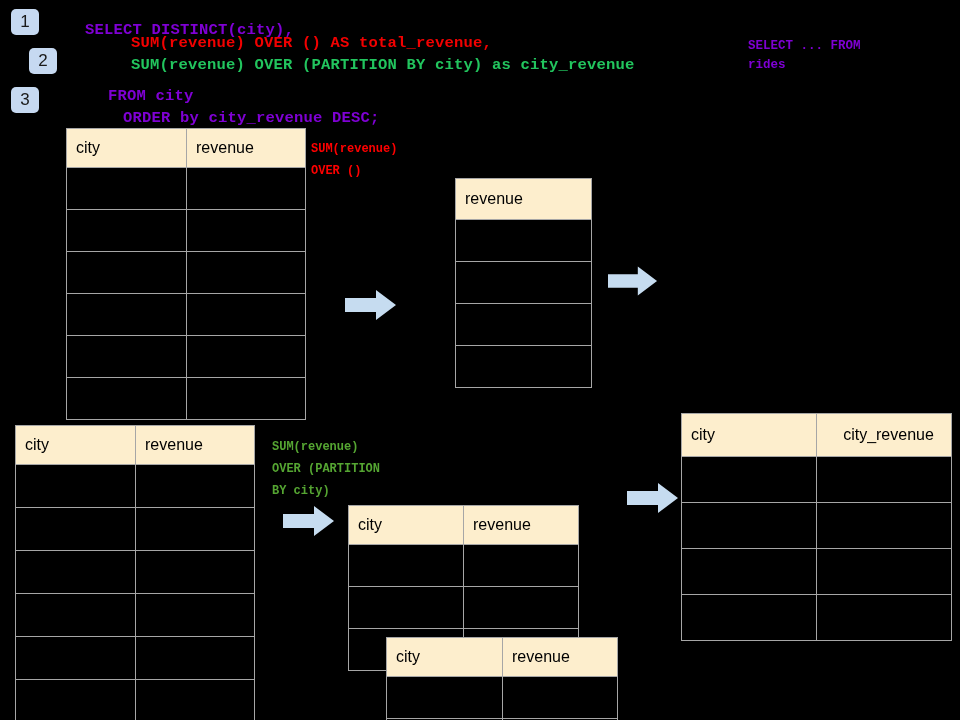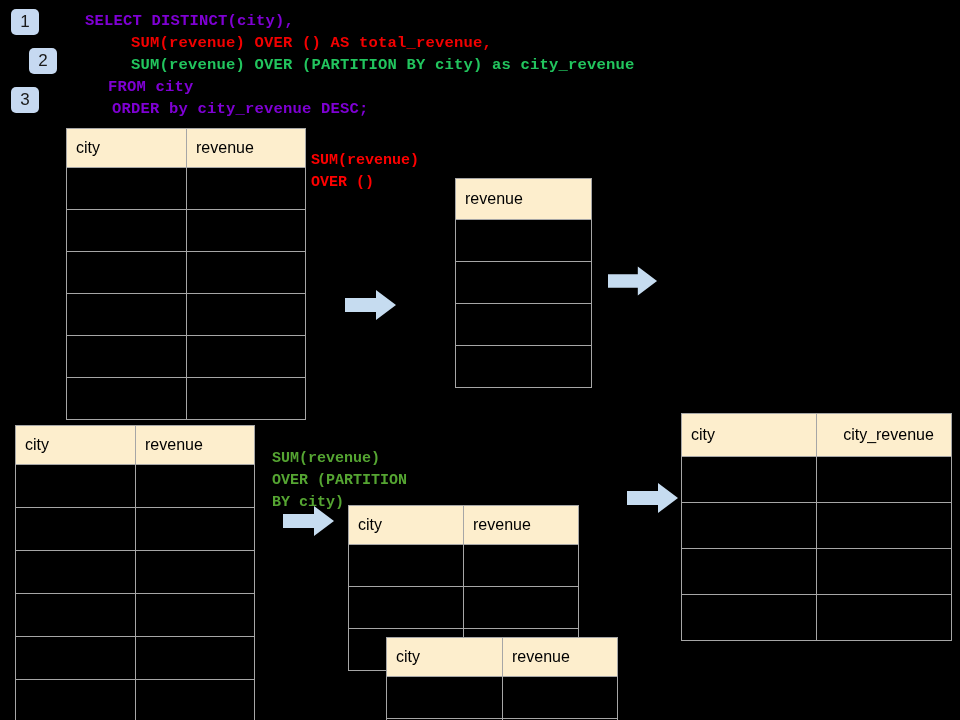--- a/index.html
+++ b/index.html
@@ -32,43 +32,42 @@
 
   
   .sql {
     position: absolute;
     font-family: "Liberation Mono", "DejaVu Sans Mono", monospace;
     font-size: 15.5px;
     font-weight: bold;
     letter-spacing: 0.2px;
     white-space: pre;
   }
-  .sql-purple { color: #7f00d4; }
+  .sql-purple { color: #7f00d4; margin-top: 9px; }
   .sql-red    { color: #f20000; }
   .sql-green  { color: #22c55e; }
 
   .sql-small {
     position: absolute;
     font-family: "Liberation Mono", "DejaVu Sans Mono", monospace;
     font-size: 12.5px;
     font-weight: bold;
     color: #7f00d4;
     white-space: pre;
     line-height: 19px;
   }
 
   
   .anno {
     position: absolute;
     font-family: "Liberation Mono", "DejaVu Sans Mono", monospace;
-    font-size: 15px;
+    font-size: 12px;
     font-weight: bold;
     white-space: pre;
     line-height: 22px;
-    margin-top: 12px;
   }
   .anno-red   { color: #ff0000; }
   .anno-green { color: #55a532; }
 
   
   .tbl {
     position: absolute;
     border-collapse: collapse;
     table-layout: fixed;
     background: #000000;
@@ -99,22 +98,24 @@
 <div id="canvas">
 
   <div class="badge" style="left:11px; top:9px;">1</div>
   <div class="badge" style="left:29px; top:48px;">2</div>
   <div class="badge" style="left:11px; top:87px;">3</div>
 
   <div class="sql sql-purple" style="left:85px; top:12px;">SELECT DISTINCT(city),</div>
   <div class="sql sql-red" style="left:131px; top:34px;">SUM(revenue) OVER () AS total_revenue,</div>
   <div class="sql sql-green" style="left:131px; top:56px;">SUM(revenue) OVER (PARTITION BY city) as city_revenue</div>
   <div class="sql sql-purple" style="left:108px; top:78px;">FROM city</div>
-  <div class="sql sql-purple" style="left:112px; top:100px;">ORDER by city_revenue DESC;</div>
-
+  <div class="sql sql-purple" style="left:123px; top:100px;">ORDER by city_revenue DESC;</div>
+
+  <div class="sql-small" style="left:748px; top:37px;">SELECT ... FROM
+rides</div>
 
   <div class="anno anno-red" style="left:311px; top:138px;">SUM(revenue)
 OVER ()</div>
   <div class="anno anno-green" style="left:272px; top:436px;">SUM(revenue)
 OVER (PARTITION
 BY city)</div>
 
   <table class="tbl" style="left:66px; top:128px; width:239px;">
     <colgroup>
         <col style="width:120px">

